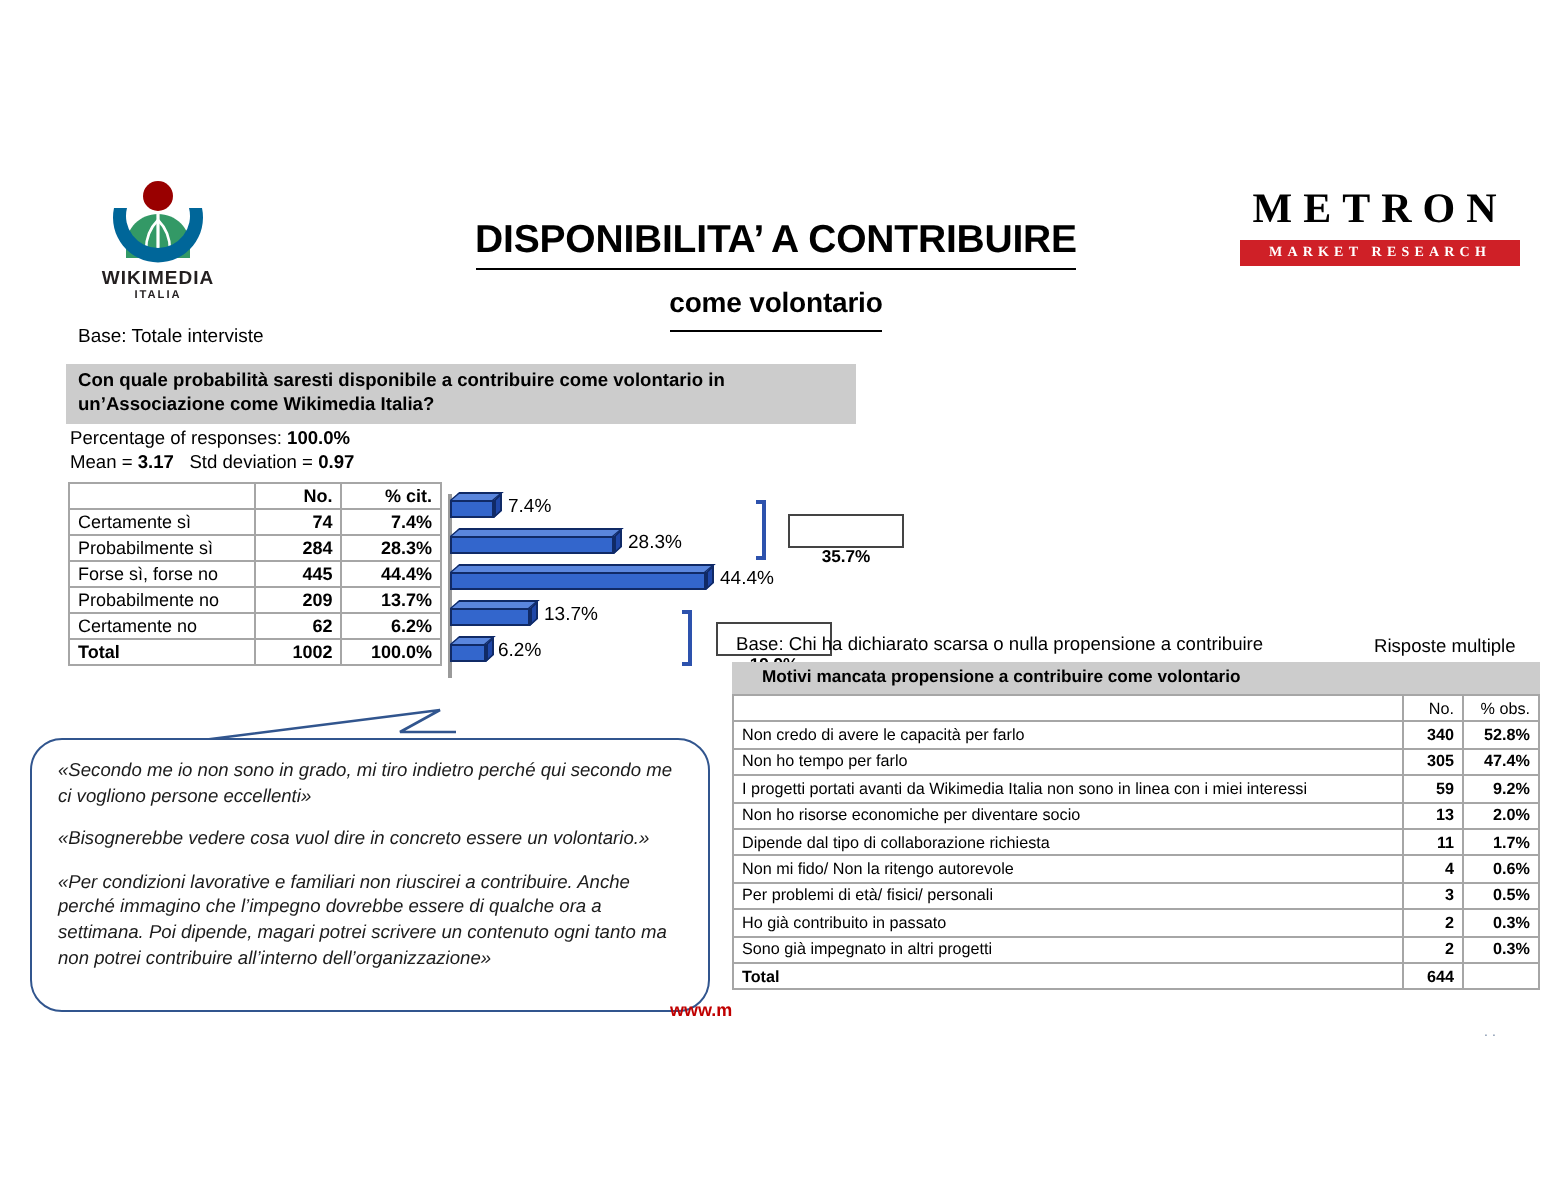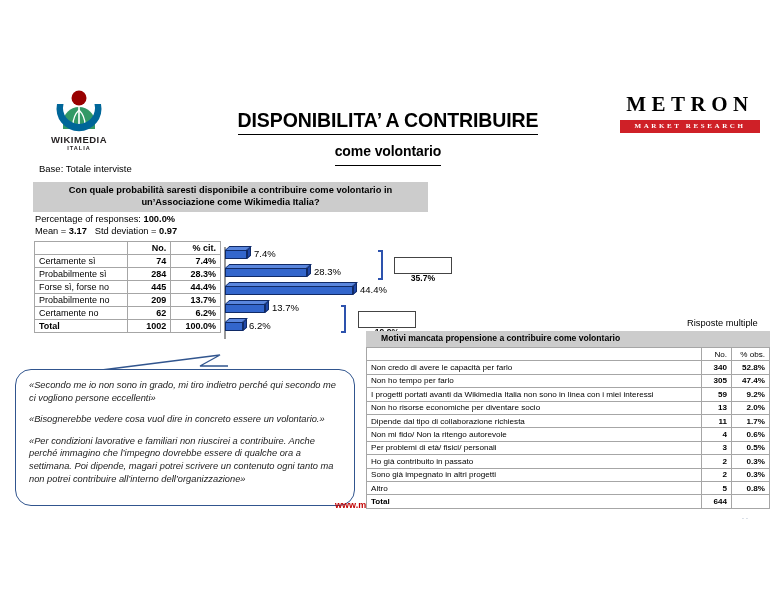--- a/index.html
+++ b/index.html
@@ -101,21 +101,20 @@
     position: absolute;
     left: 33px;
     top: 182px;
     width: 395px;
     background: #cccccc;
     padding: 3px 6px 4px 6px;
     box-sizing: border-box;
     font-size: 9.3px;
     font-weight: bold;
     line-height: 11.5px;
-    text-align: center;
   }
 
   
   #stats {
     position: absolute;
     left: 35px;
     top: 214px;
     font-size: 9.3px;
     line-height: 11.5px;
   }
@@ -452,20 +451,21 @@
   </svg>
 
   <div id="bubble">
     <p class="quote">«Secondo me io non sono in grado, mi tiro indietro perché qui secondo me ci vogliono persone eccellenti»</p>
     <p class="quote">«Bisognerebbe vedere cosa vuol dire in concreto essere un volontario.»</p>
     <p class="quote">«Per condizioni lavorative e familiari non riuscirei a contribuire. Anche perché immagino che l’impegno dovrebbe essere di qualche ora a settimana. Poi dipende, magari potrei scrivere un contenuto ogni tanto ma non potrei contribuire all’interno dell’organizzazione»</p>
   </div>
 
   <div id="url-red">www.m</div>
 
+  <div id="base-right">Base: Chi ha dichiarato scarsa o nulla propensione a contribuire</div>
   <div id="risposte-multiple">Risposte multiple</div>
 
   <div id="right-band">Motivi mancata propensione a contribuire come volontario</div>
 
   <table id="right-table">
     <thead>
       <tr>
         <td class="r-lbl"></td>
         <td class="r-no">No.</td>
         <td class="r-pct">% obs.</td>
@@ -509,25 +509,20 @@
       </tr>
       <tr>
         <td class="r-lbl">Ho già contribuito in passato</td>
         <td class="r-no">2</td>
         <td class="r-pct">0.3%</td>
       </tr>
       <tr>
         <td class="r-lbl">Sono già impegnato in altri progetti</td>
         <td class="r-no">2</td>
         <td class="r-pct">0.3%</td>
-      </tr>
-      <tr>
-        <td class="r-lbl">Altro</td>
-        <td class="r-no">5</td>
-        <td class="r-pct">0.8%</td>
       </tr>
       <tr class="total-row">
         <td class="r-lbl">Total</td>
         <td class="r-no">644</td>
         <td class="r-pct"></td>
       </tr>
     </tbody>
   </table>
 
   <div id="corner-dots">..</div>

